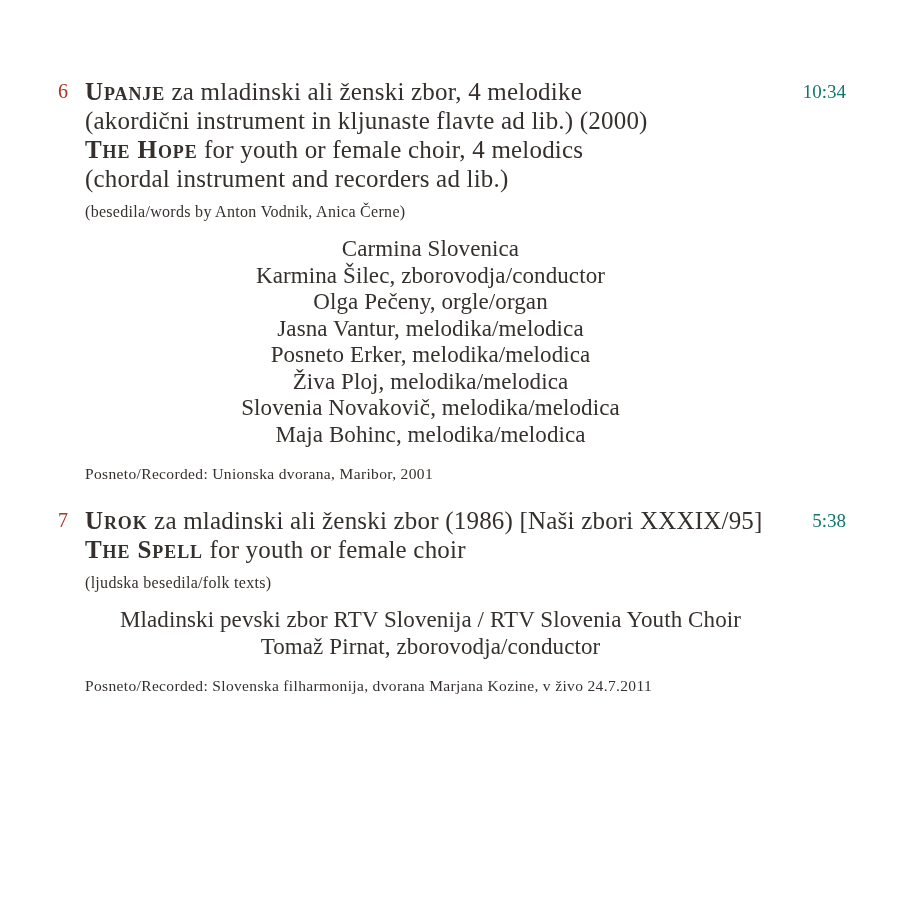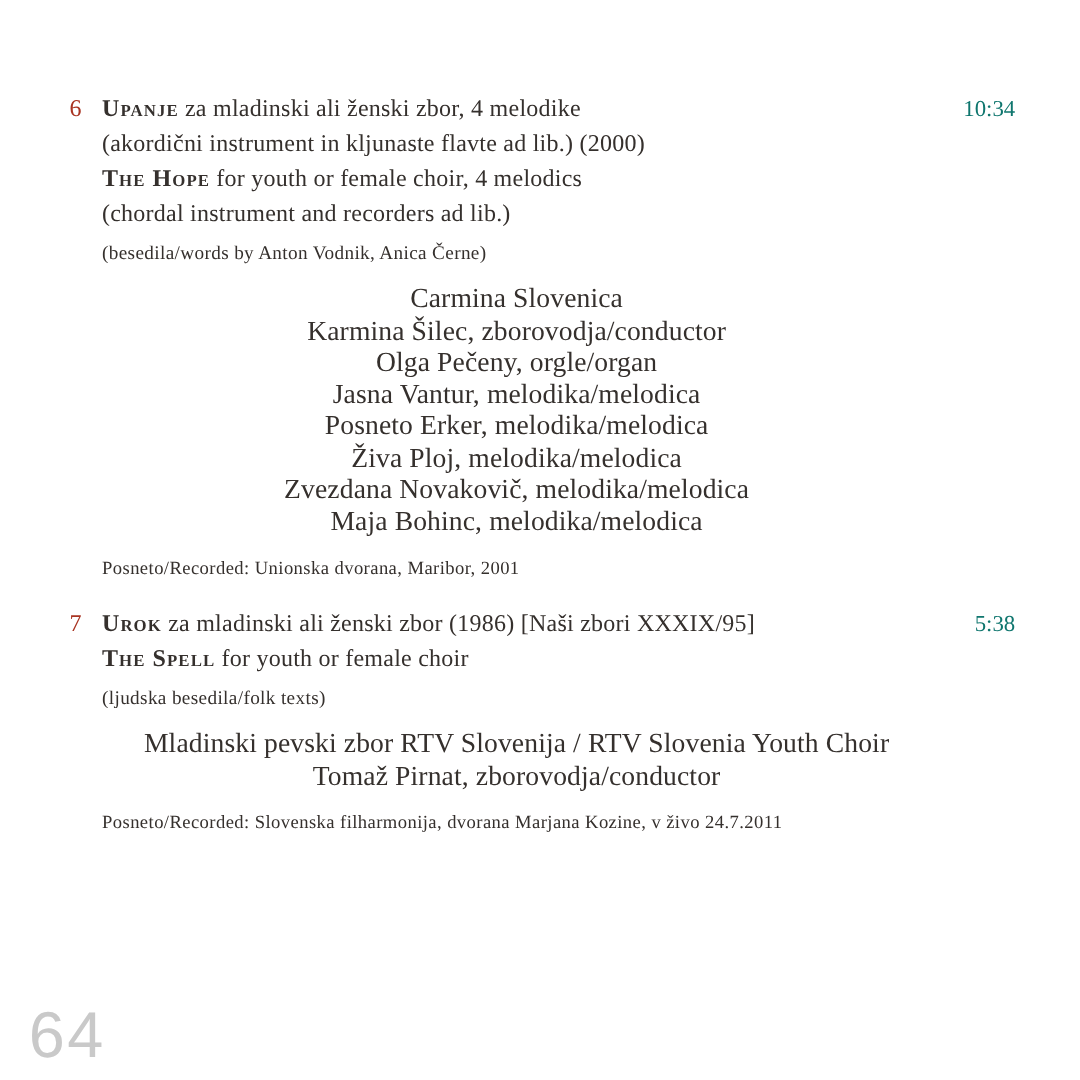--- a/index.html
+++ b/index.html
@@ -36,21 +36,21 @@
     color: #0f766e;
     font-size: 19px;
     line-height: 29px;
     text-align: right;
     white-space: nowrap;
   }
   .track-body {
     min-width: 0;
   }
   .title-line {
-    font-size: 20px;
+    font-size: 25px;
     line-height: 29px;
     letter-spacing: 0.2px;
     white-space: nowrap;
   }
   .sc {
     font-variant: small-caps;
     font-weight: 700;
     letter-spacing: 0.9px;
   }
   .texts-note {
@@ -101,21 +101,21 @@
           <div class="title-line"><span class="sc">The Hope</span><span> for youth or female choir, 4 melodics</span></div>
           <div class="title-line"><span>(chordal instrument and recorders ad lib.)</span></div>
           <div class="texts-note">(besedila/words by Anton Vodnik, Anica Černe)</div>
           <div class="performers">
             <div class="performer-line">Carmina Slovenica</div>
             <div class="performer-line">Karmina Šilec, zborovodja/conductor</div>
             <div class="performer-line">Olga Pečeny, orgle/organ</div>
             <div class="performer-line">Jasna Vantur, melodika/melodica</div>
             <div class="performer-line">Posneto Erker, melodika/melodica</div>
             <div class="performer-line">Živa Ploj, melodika/melodica</div>
-            <div class="performer-line">Zvezdana Novakovič, melodika/melodica</div>
+            <div class="performer-line">Slovenia Novakovič, melodika/melodica</div>
             <div class="performer-line">Maja Bohinc, melodika/melodica</div>
           </div>
           <div class="recorded-line">Posneto/Recorded: Unionska dvorana, Maribor, 2001</div>
         </div>
         <div class="track-duration">10:34</div>
       </section>
       <section class="track">
         <div class="track-number">7</div>
         <div class="track-body">
           <div class="title-line"><span class="sc">Urok</span><span> za mladinski ali ženski zbor (1986) [Naši zbori XXXIX/95]</span></div>
@@ -123,14 +123,13 @@
           <div class="texts-note">(ljudska besedila/folk texts)</div>
           <div class="performers">
             <div class="performer-line">Mladinski pevski zbor RTV Slovenija / RTV Slovenia Youth Choir</div>
             <div class="performer-line">Tomaž Pirnat, zborovodja/conductor</div>
           </div>
           <div class="recorded-line">Posneto/Recorded: Slovenska filharmonija, dvorana Marjana Kozine, v živo 24.7.2011</div>
         </div>
         <div class="track-duration">5:38</div>
       </section>
     </main>
-  <div class="page-number">64</div>
 </div>
 
 </body></html>

